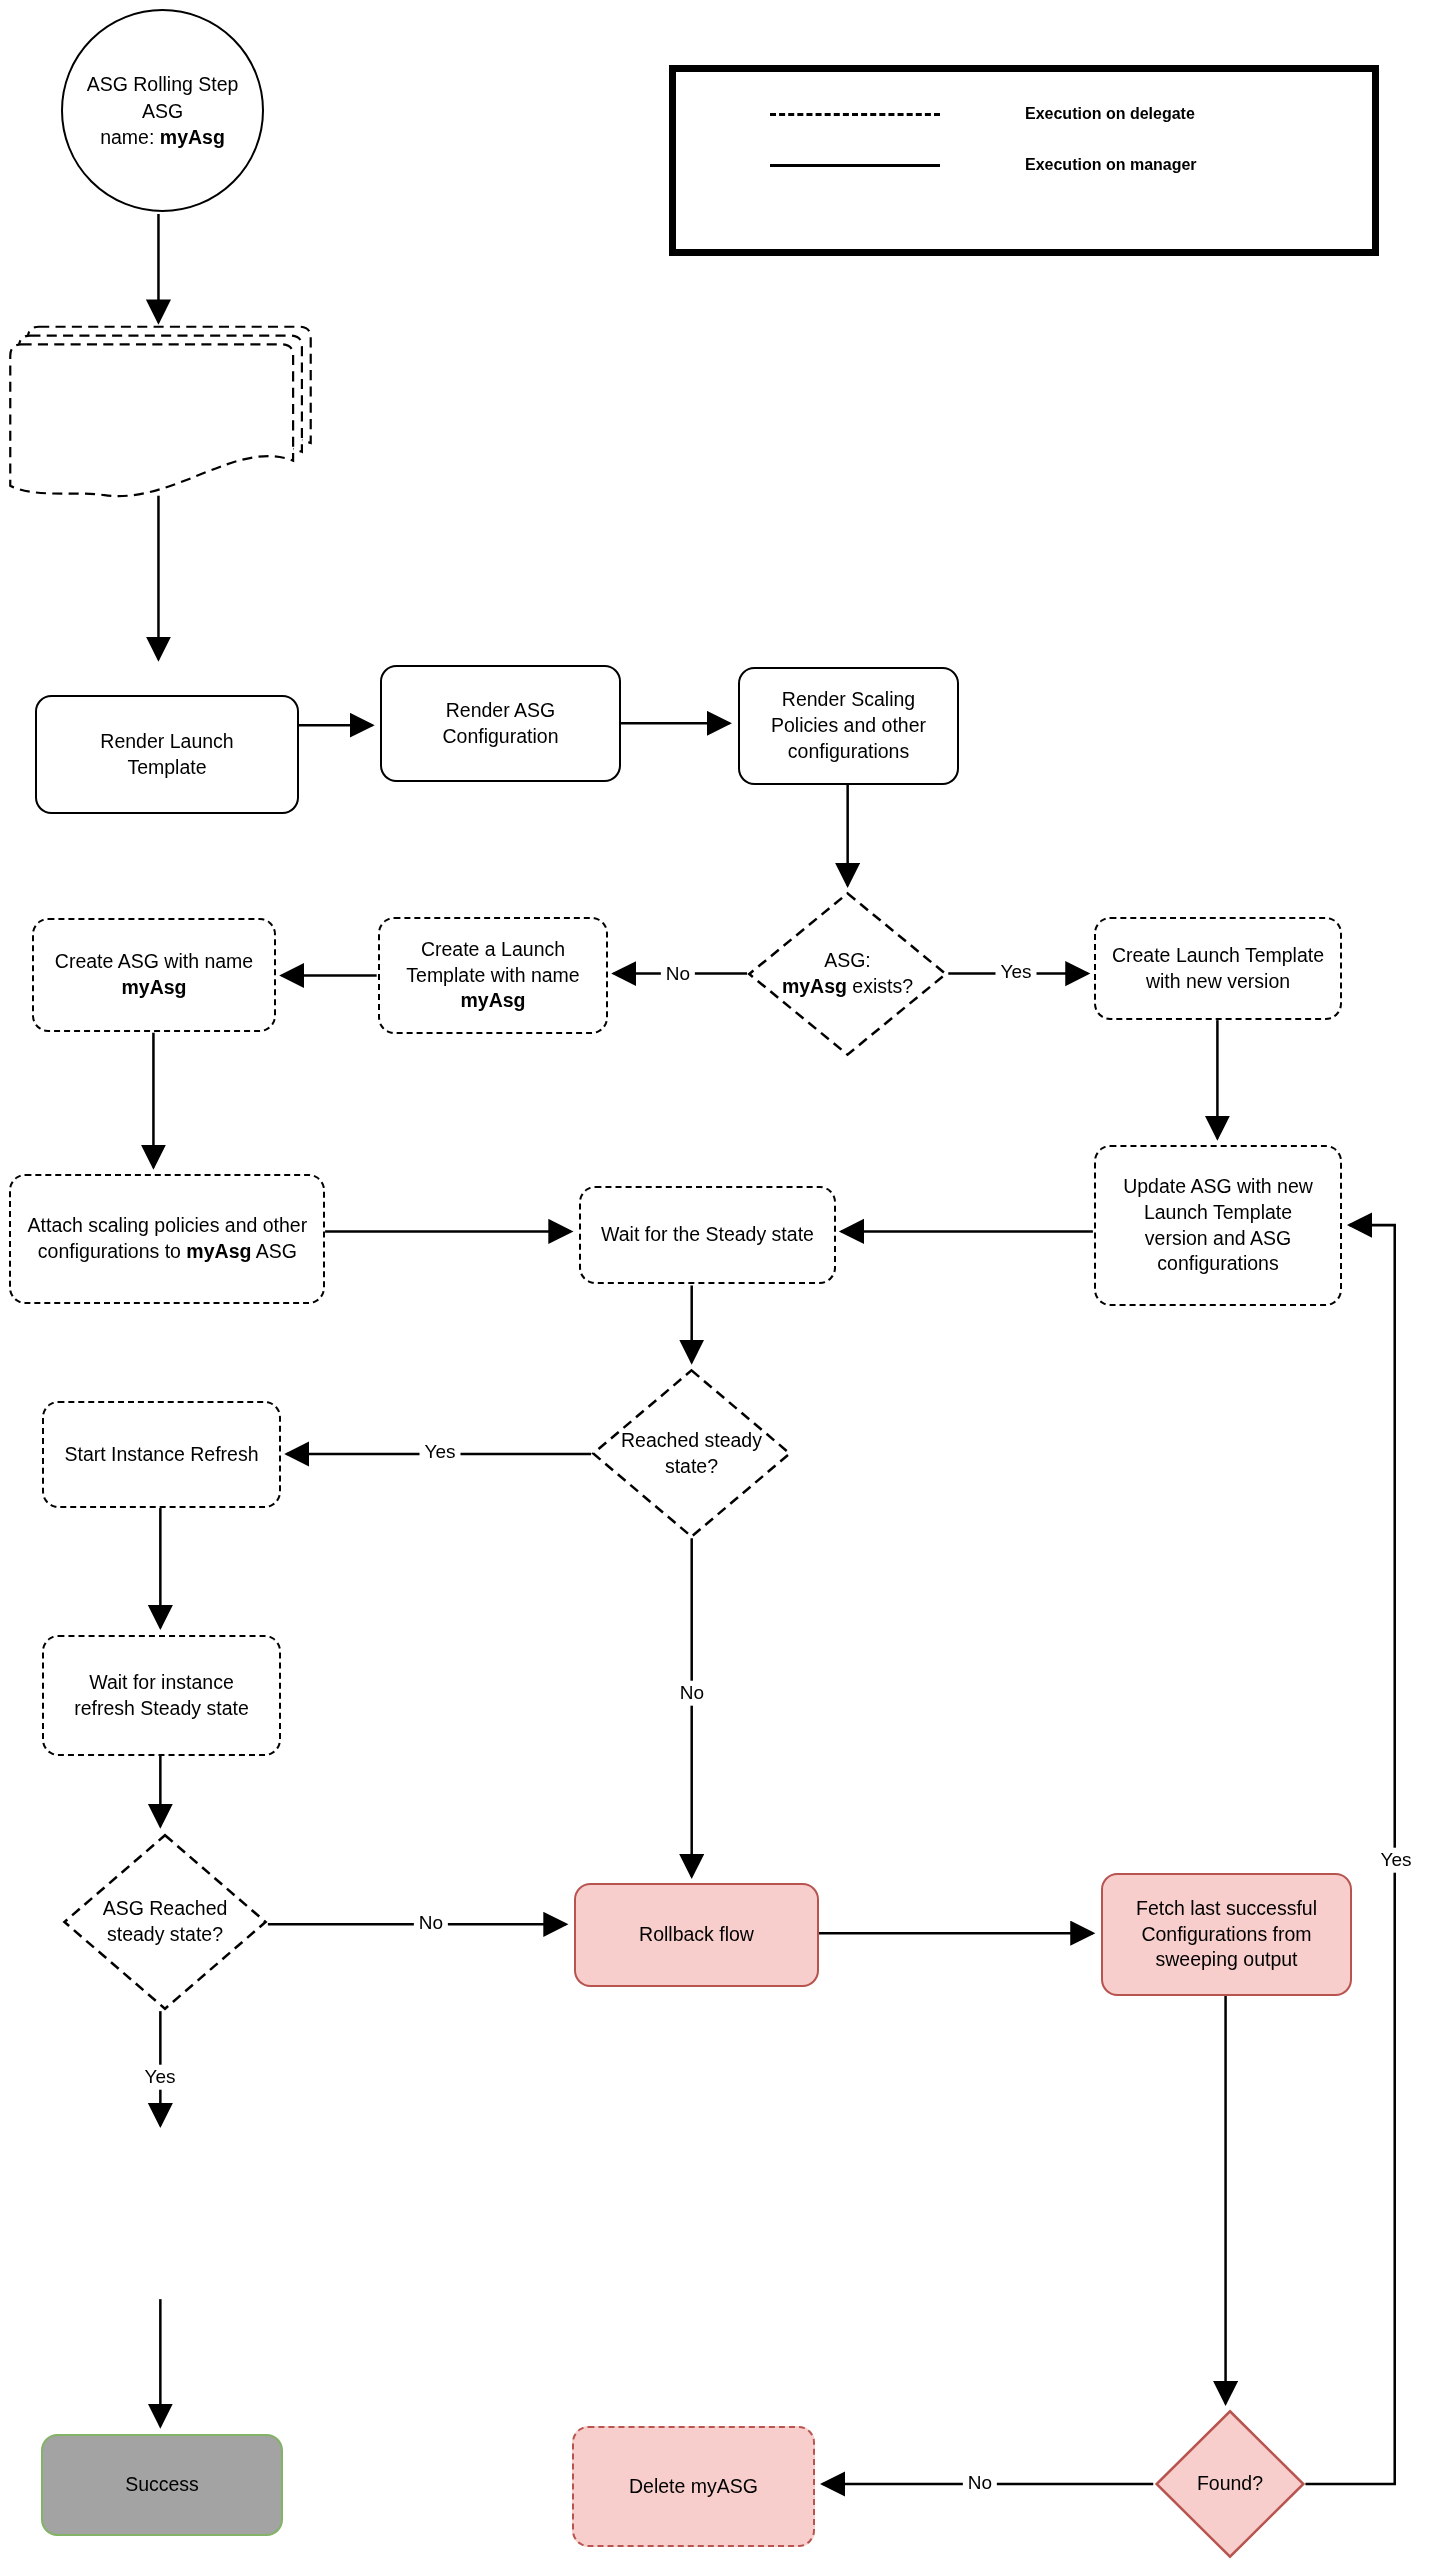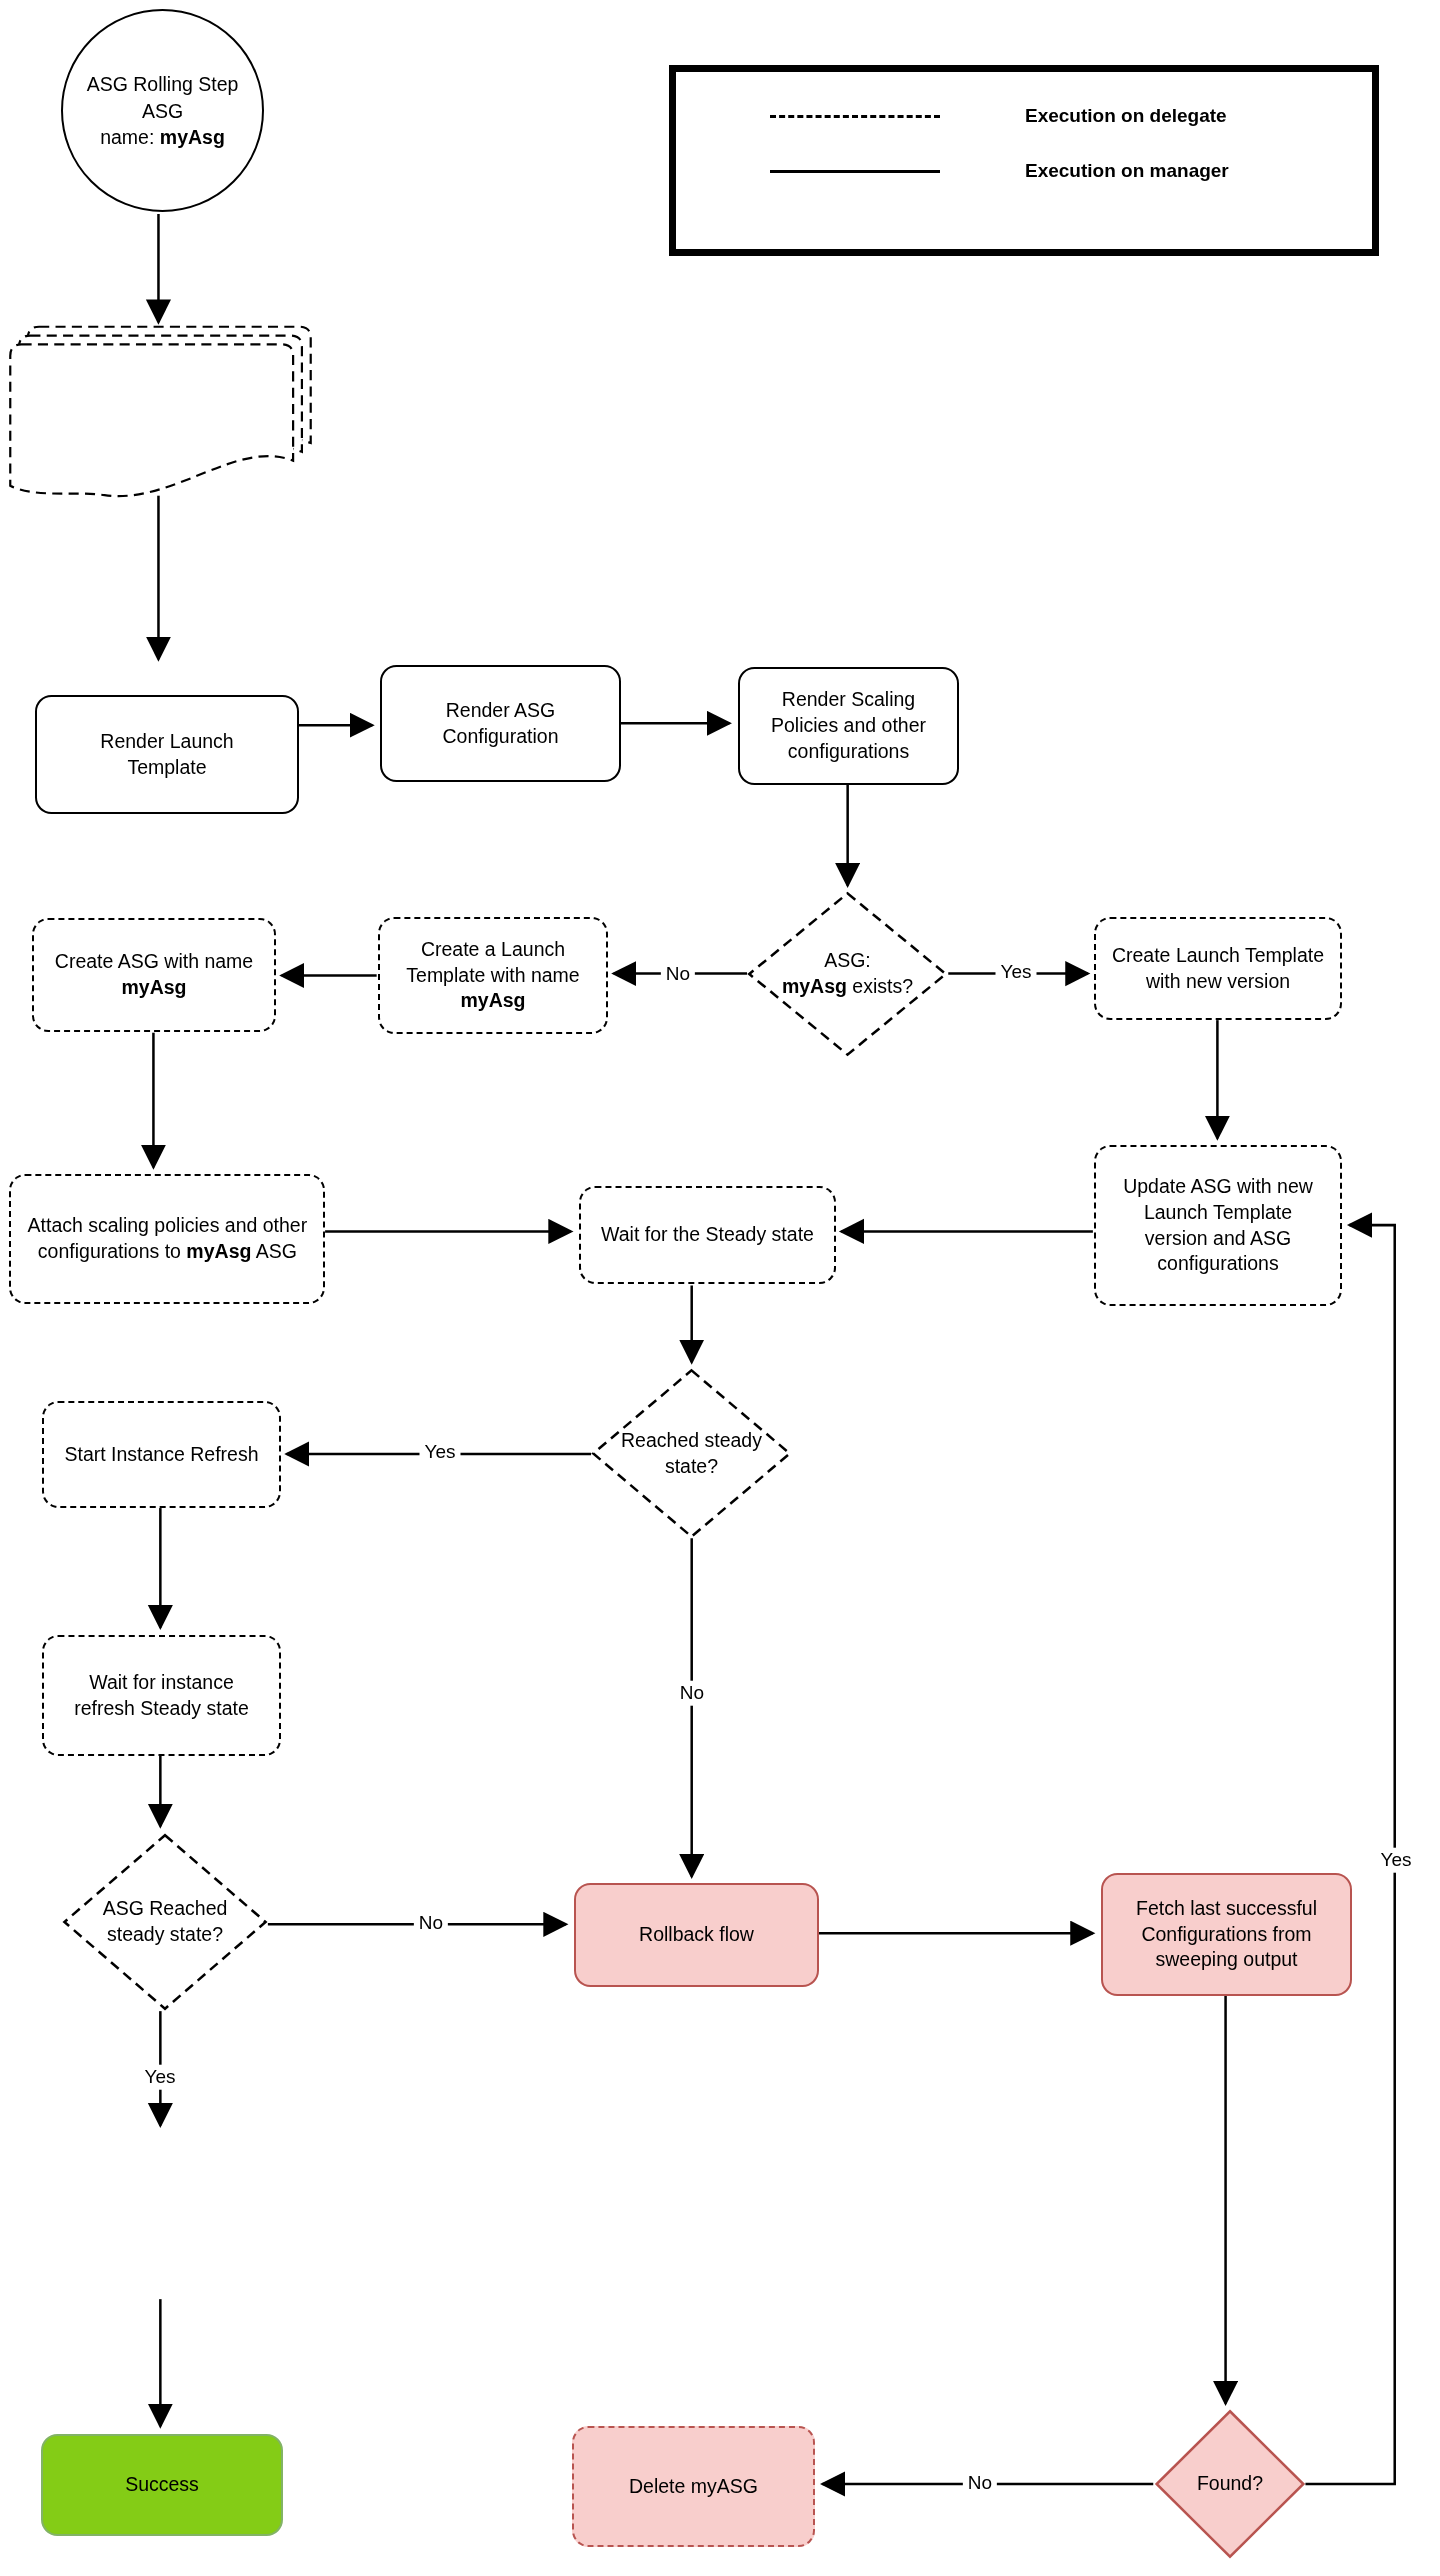--- a/index.html
+++ b/index.html
@@ -4,40 +4,40 @@
 <style>
   html,body{margin:0;padding:0;background:#fff;}
   .canvas{position:relative;width:1440px;height:2576px;background:#fff;overflow:hidden;
           font-family:"Liberation Sans",sans-serif;color:#000;}
   svg.layer{position:absolute;left:0;top:0;width:1440px;height:2576px;overflow:visible;}
   .node{position:absolute;box-sizing:border-box;border:2.5px solid #000;border-radius:16.4px;
         background:#fff;display:flex;align-items:center;justify-content:center;
         text-align:center;font-size:19.5px;line-height:1.32;padding:20px 15px;}
   .dashed{border-style:dashed;}
   .pink{background:#f8cecc;border-color:#b85450;}
-  .green{background:#84cc16;border-color:#82b366;}
+  .green{background:#a3a3a3;border-color:#82b366;}
   .pad-lg{padding:6.3px 35px;}
   .circle{position:absolute;box-sizing:border-box;border:2.5px solid #000;border-radius:50%;
           display:flex;align-items:center;justify-content:center;text-align:center;
           font-size:19.5px;line-height:1.35;padding:12.6px;}
   .diamond{position:absolute;}
   .diamond svg{position:absolute;left:0;top:0;overflow:visible;}
   .diamond .dlabel{position:absolute;left:0;top:0;width:100%;height:100%;display:flex;
           align-items:center;justify-content:center;text-align:center;font-size:19.5px;line-height:1.32;}
   .multidoc{position:absolute;width:308px;height:189px;}
   .multidoc svg{position:absolute;left:0;top:0;overflow:visible;}
   .multidoc .mlabel{position:absolute;left:5px;top:45px;width:277px;height:116px;display:flex;
           align-items:center;justify-content:center;text-align:center;font-size:19.5px;line-height:1.32;}
   .legend{position:absolute;left:669px;top:65px;width:710px;height:191px;box-sizing:border-box;
           border:7.5px solid #000;background:#fff;display:flex;flex-direction:column;
           justify-content:flex-start;padding:33px 0 0 94px;gap:33px;}
   .legend-row{display:flex;align-items:center;}
   .legend-sample{width:170px;height:0;border-top:3.1px solid #000;margin-right:85px;}
   .legend-sample.dash{border-top-style:dashed;}
-  .legend-label{font-weight:bold;font-size:19px;}
+  .legend-label{font-weight:bold;font-size:16px;}
   .edge-label{position:absolute;transform:translate(-50%,-50%);background:#fff;
           padding:1.3px 5px;font-size:19px;white-space:nowrap;}
   b{font-weight:bold;}
 </style>
 </head>
 <body>
 
 <div class="canvas">
 
   <svg class="layer" viewBox="0 0 2290 4096" width="1440" height="2576">

